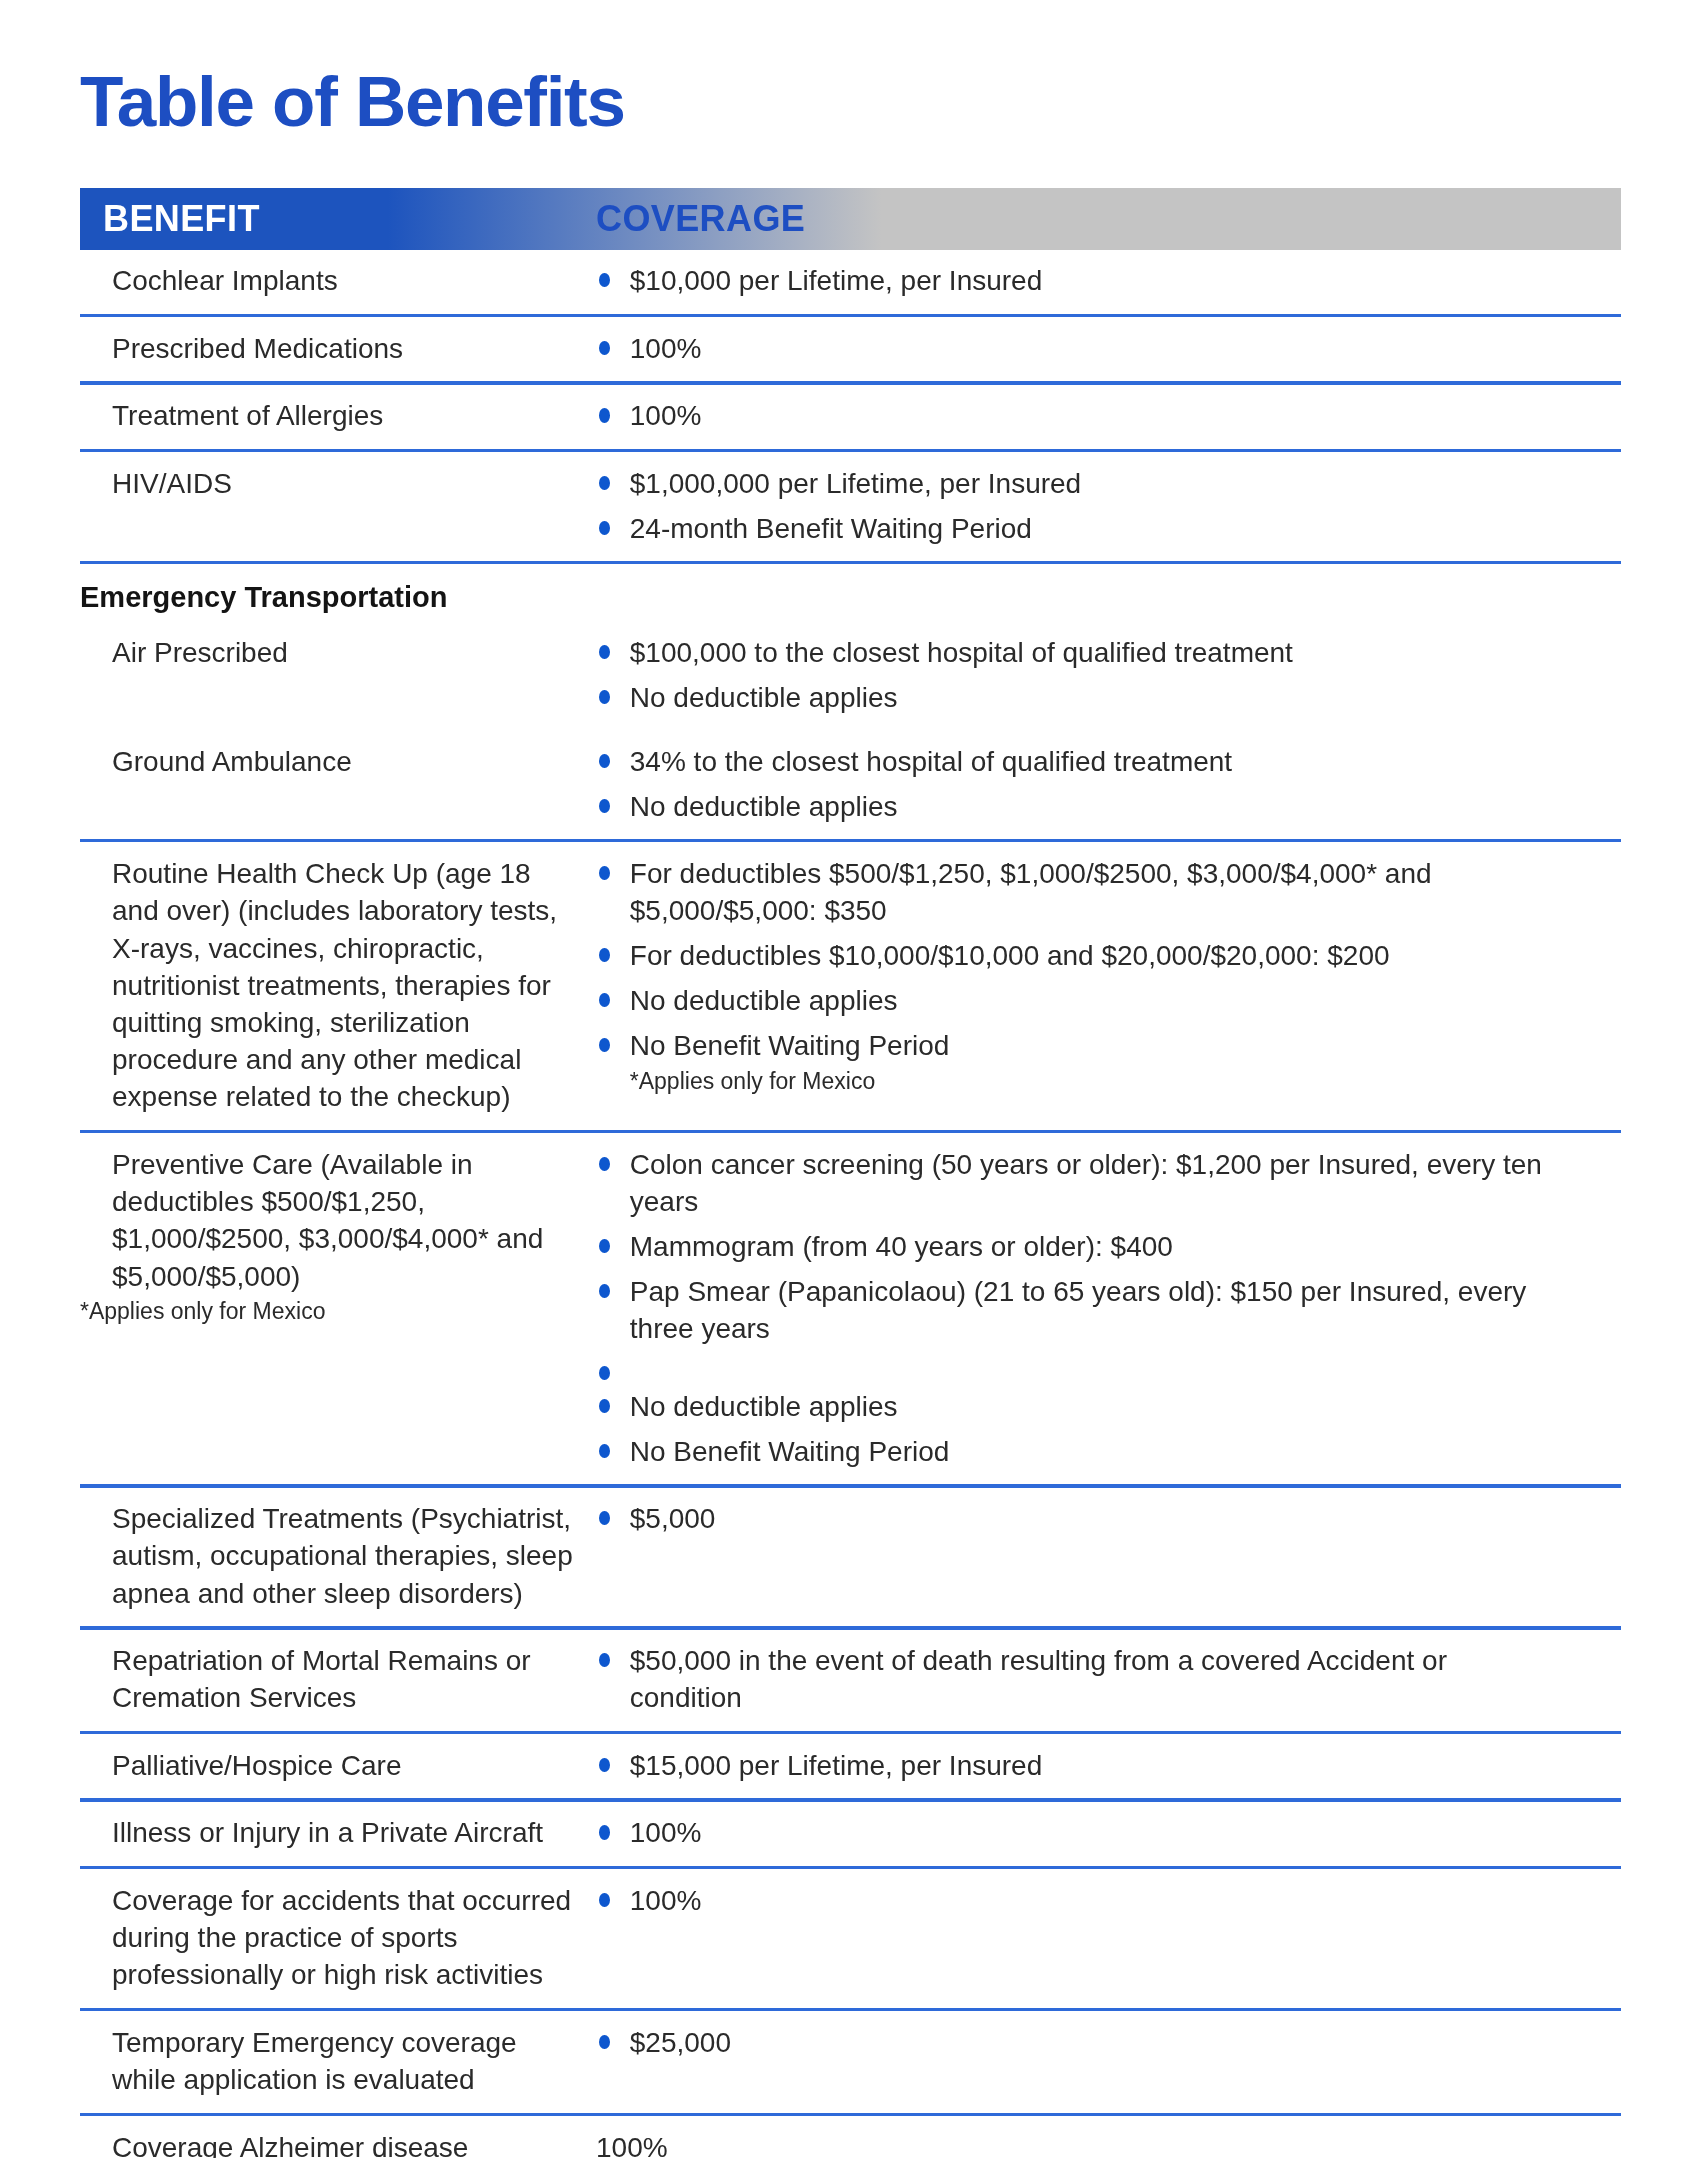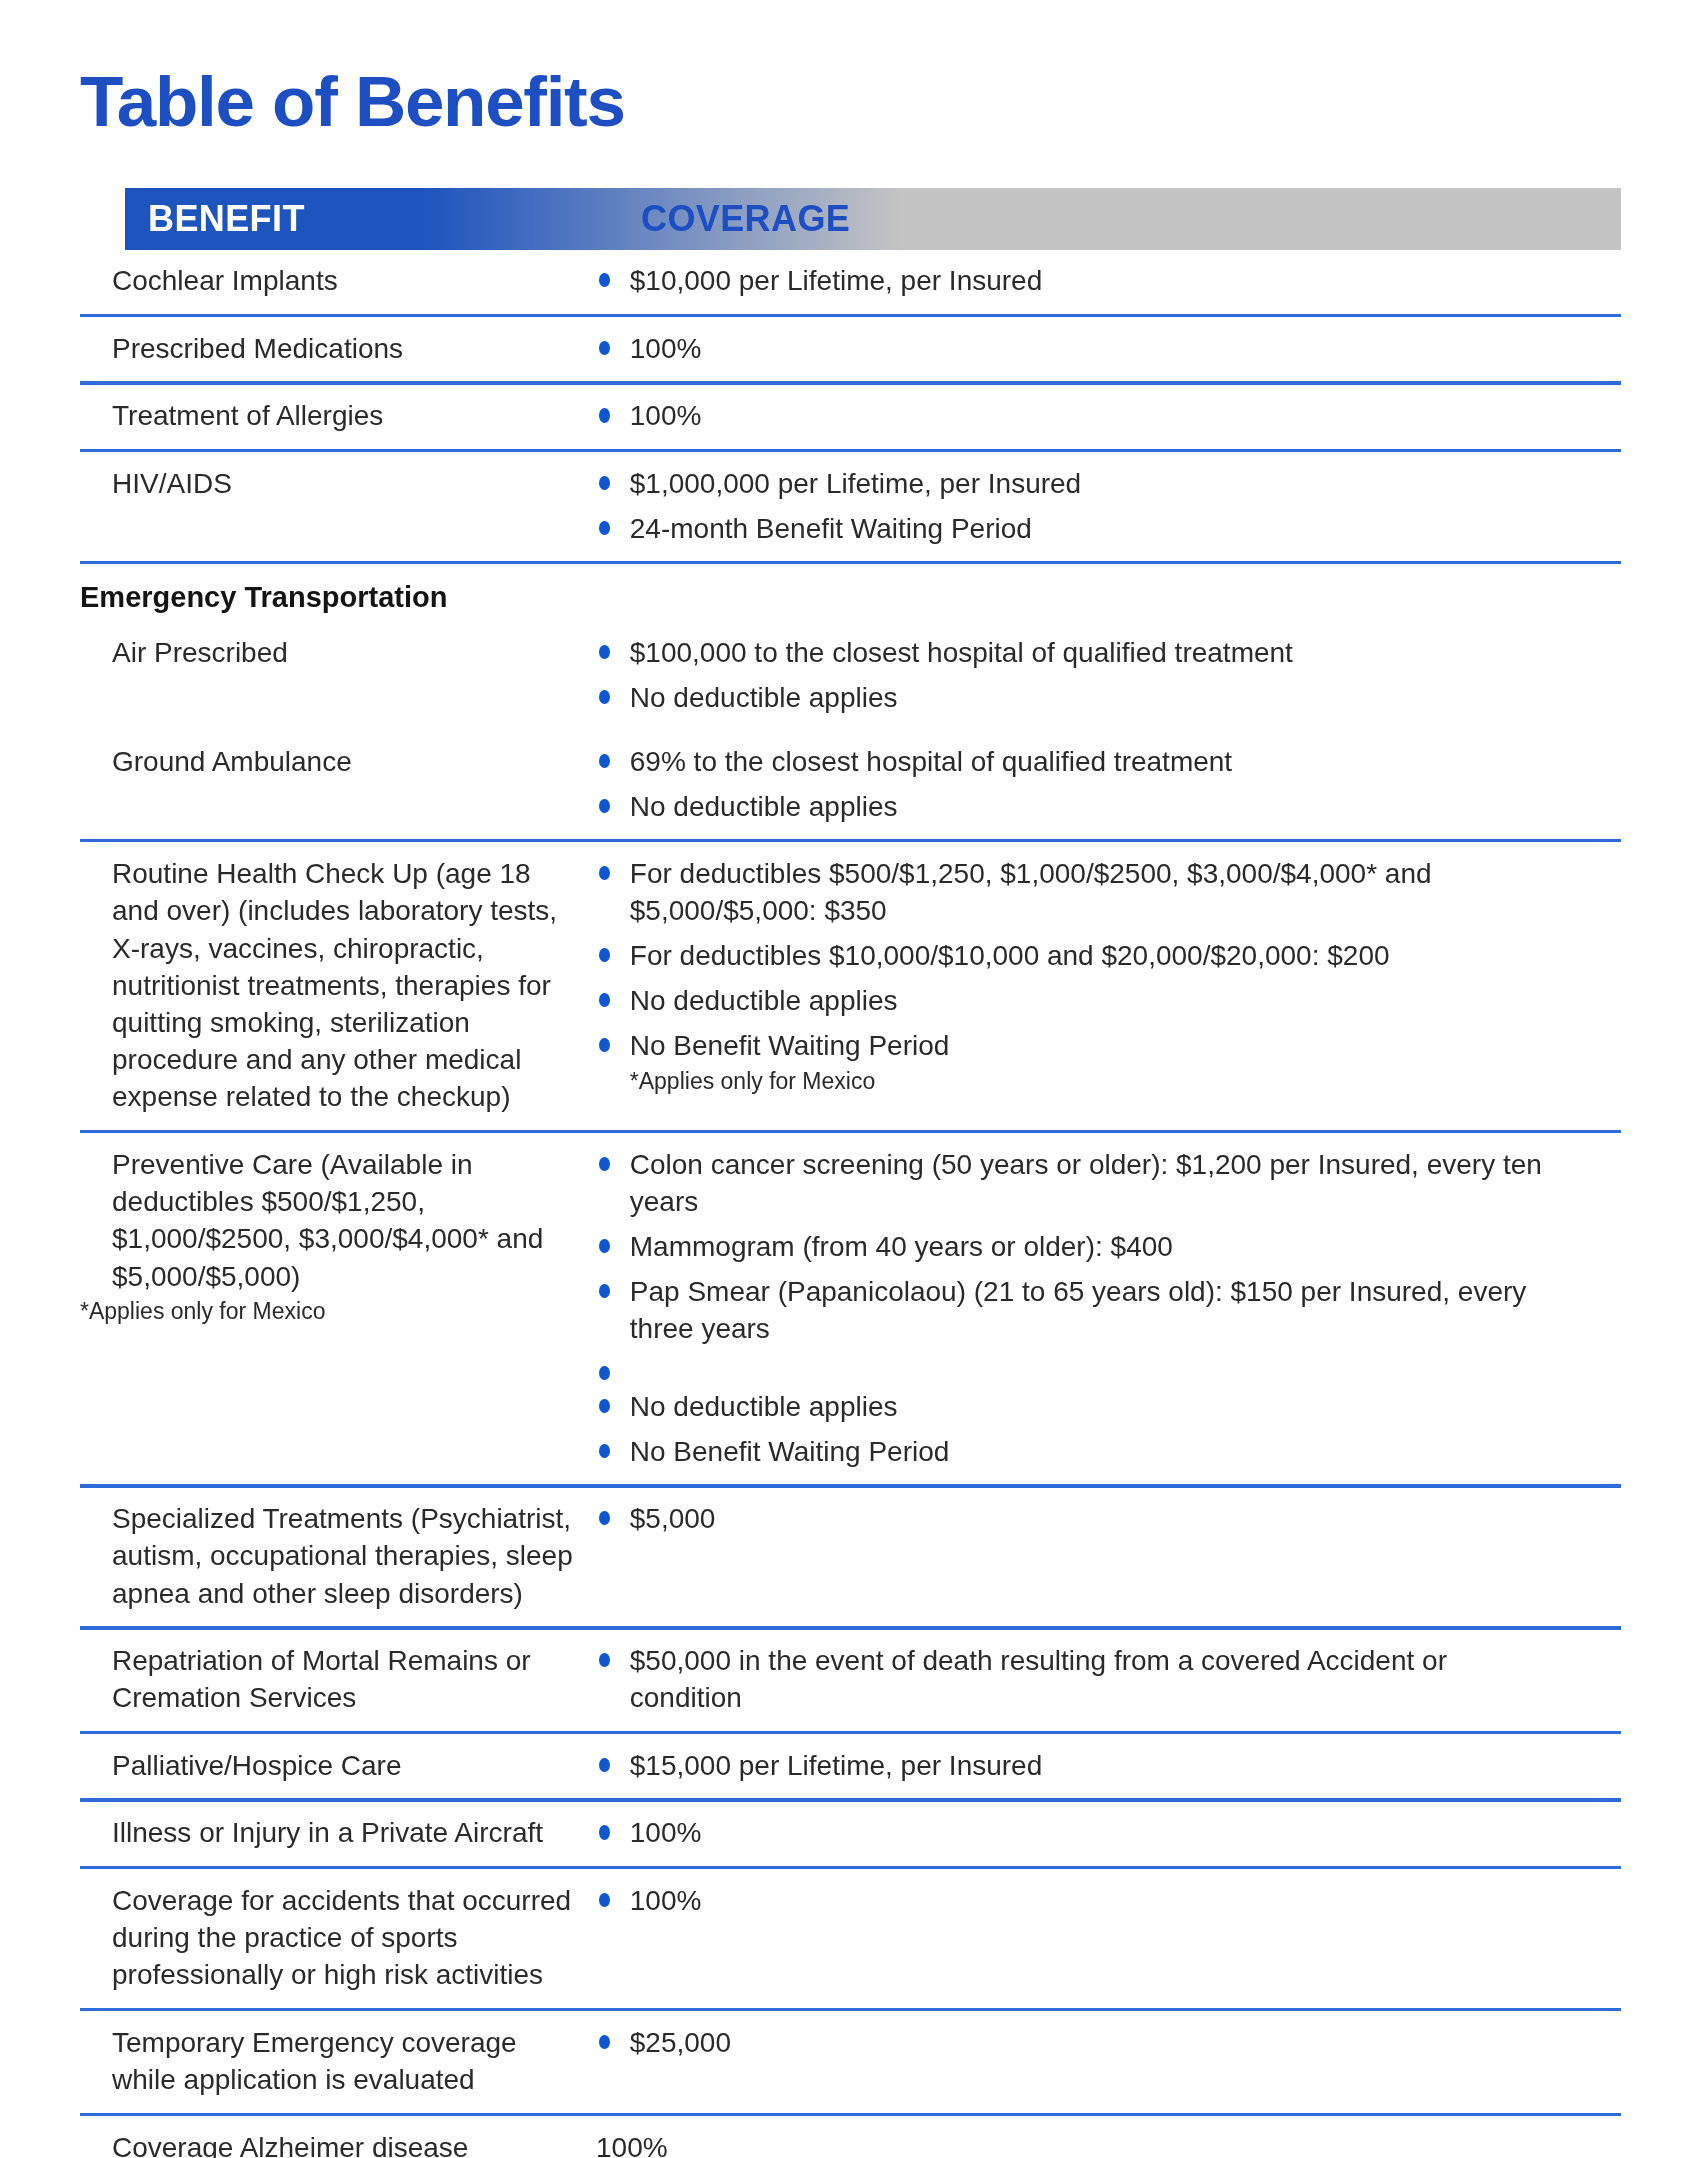--- a/index.html
+++ b/index.html
@@ -17,21 +17,20 @@
     margin:13.5px 1.7px 47px 0;
     line-height:1.1;
   }
   .header-bar{
     display:flex;align-items:center;height:62px;
     background:linear-gradient(90deg,
       var(--hdr-start,#1d54be) 0%,
       var(--hdr-start,#1d54be) 20%,
       var(--hdr-end,#c4c4c4) 52%,
       var(--hdr-end,#c4c4c4) 100%);
-    margin-left:45px;
   }
   .header-benefit{
     flex:0 0 516px;box-sizing:border-box;padding-left:23px;
     font-size:36px;font-weight:bold;color:#ffffff;letter-spacing:0.4px;
   }
   .header-coverage{
     font-size:36px;font-weight:bold;letter-spacing:0.4px;
     color:var(--brand,#1d4ec2);
   }
   .row{display:flex;padding:12.6px 0 14.3px 0;}
@@ -146,21 +145,21 @@
           </div>
         </div>
         <div class="row">
           <div class="cell-left">
             <div class="benefit-label">Ground Ambulance</div>
           </div>
           <div class="cell-right">
             <div class="bullets">
               <div class="bullet-item">
                 <span class="dot"></span>
-                <div class="bullet-text">69% to the closest hospital of qualified treatment</div>
+                <div class="bullet-text">34% to the closest hospital of qualified treatment</div>
               </div>
               <div class="bullet-item">
                 <span class="dot"></span>
                 <div class="bullet-text">No deductible applies</div>
               </div>
             </div>
           </div>
         </div>
       </div>
       <div class="divider"></div>

